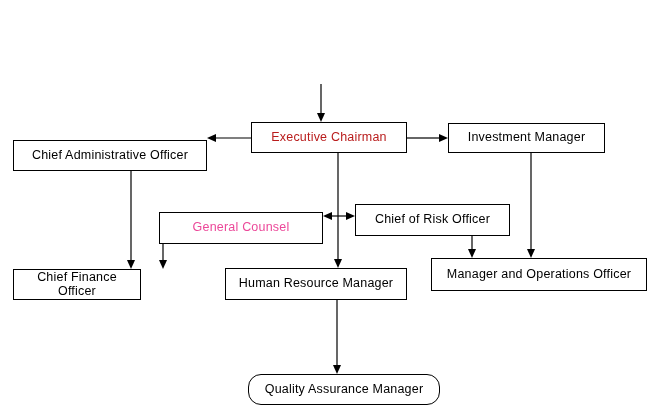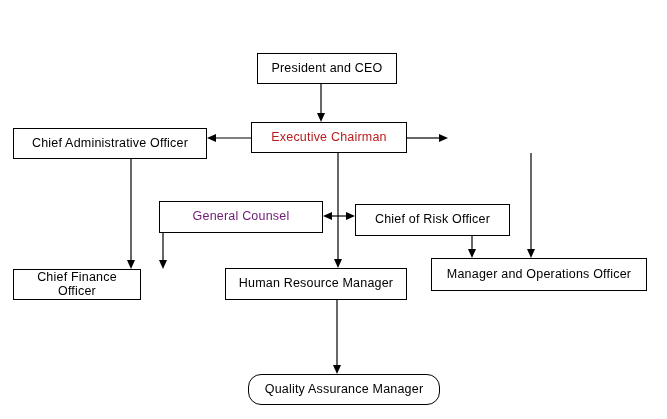--- a/index.html
+++ b/index.html
@@ -59,30 +59,30 @@
       <line x1="163" y1="233" x2="163" y2="260" stroke="#000000" stroke-width="1.2"></line>
       <polygon points="163,269 159,260 167,260" fill="#000000"></polygon>
       <line x1="472" y1="229" x2="472" y2="249" stroke="#000000" stroke-width="1.2"></line>
       <polygon points="472,258 468,249 476,249" fill="#000000"></polygon>
       <line x1="531" y1="153" x2="531" y2="249" stroke="#000000" stroke-width="1.2"></line>
       <polygon points="531,258 527,249 535,249" fill="#000000"></polygon>
       <line x1="337" y1="300" x2="337" y2="365" stroke="#000000" stroke-width="1.2"></line>
       <polygon points="337,374 333,365 341,365" fill="#000000"></polygon>
     </svg>
 
-<div class="node" style="left: 257px; top: 53px; width: 140px; height: 31px; background: rgb(255, 255, 255); border-color: rgb(0, 0, 0); color: rgb(0, 0, 0);">
-      <span>President and CEO</span>
-    </div>
     <div class="node" style="left: 251px; top: 122px; width: 156px; height: 31px; background: rgb(255, 255, 255); border-color: rgb(0, 0, 0); color: #b91c1c;">
       <span>Executive Chairman</span>
     </div>
-    <div class="node" style="left: 13px; top: 128px; width: 194px; height: 31px; background: rgb(255, 255, 255); border-color: rgb(0, 0, 0); color: rgb(0, 0, 0);">
+    <div class="node" style="left: 13px; top: 140px; width: 194px; height: 31px; background: rgb(255, 255, 255); border-color: rgb(0, 0, 0); color: rgb(0, 0, 0);">
       <span>Chief Administrative Officer</span>
     </div>
-    <div class="node" style="left: 159px; top: 201px; width: 164px; height: 32px; background: rgb(255, 255, 255); border-color: rgb(0, 0, 0); color: #701a75;">
+    <div class="node" style="left: 448px; top: 123px; width: 157px; height: 30px; background: rgb(255, 255, 255); border-color: rgb(0, 0, 0); color: rgb(0, 0, 0);">
+      <span>Investment Manager</span>
+    </div>
+    <div class="node" style="left: 159px; top: 212px; width: 164px; height: 32px; background: rgb(255, 255, 255); border-color: rgb(0, 0, 0); color: #ec4899;">
       <span>General Counsel</span>
     </div>
     <div class="node" style="left: 355px; top: 204px; width: 155px; height: 32px; background: rgb(255, 255, 255); border-color: rgb(0, 0, 0); color: rgb(0, 0, 0);">
       <span>Chief of Risk Officer</span>
     </div>
     <div class="node" style="left: 13px; top: 269px; width: 128px; height: 31px; background: rgb(255, 255, 255); border-color: rgb(0, 0, 0); color: rgb(0, 0, 0);">
       <span>Chief Finance Officer</span>
     </div>
     <div class="node" style="left: 225px; top: 268px; width: 182px; height: 32px; background: rgb(255, 255, 255); border-color: rgb(0, 0, 0); color: rgb(0, 0, 0);">
       <span>Human Resource Manager</span>

